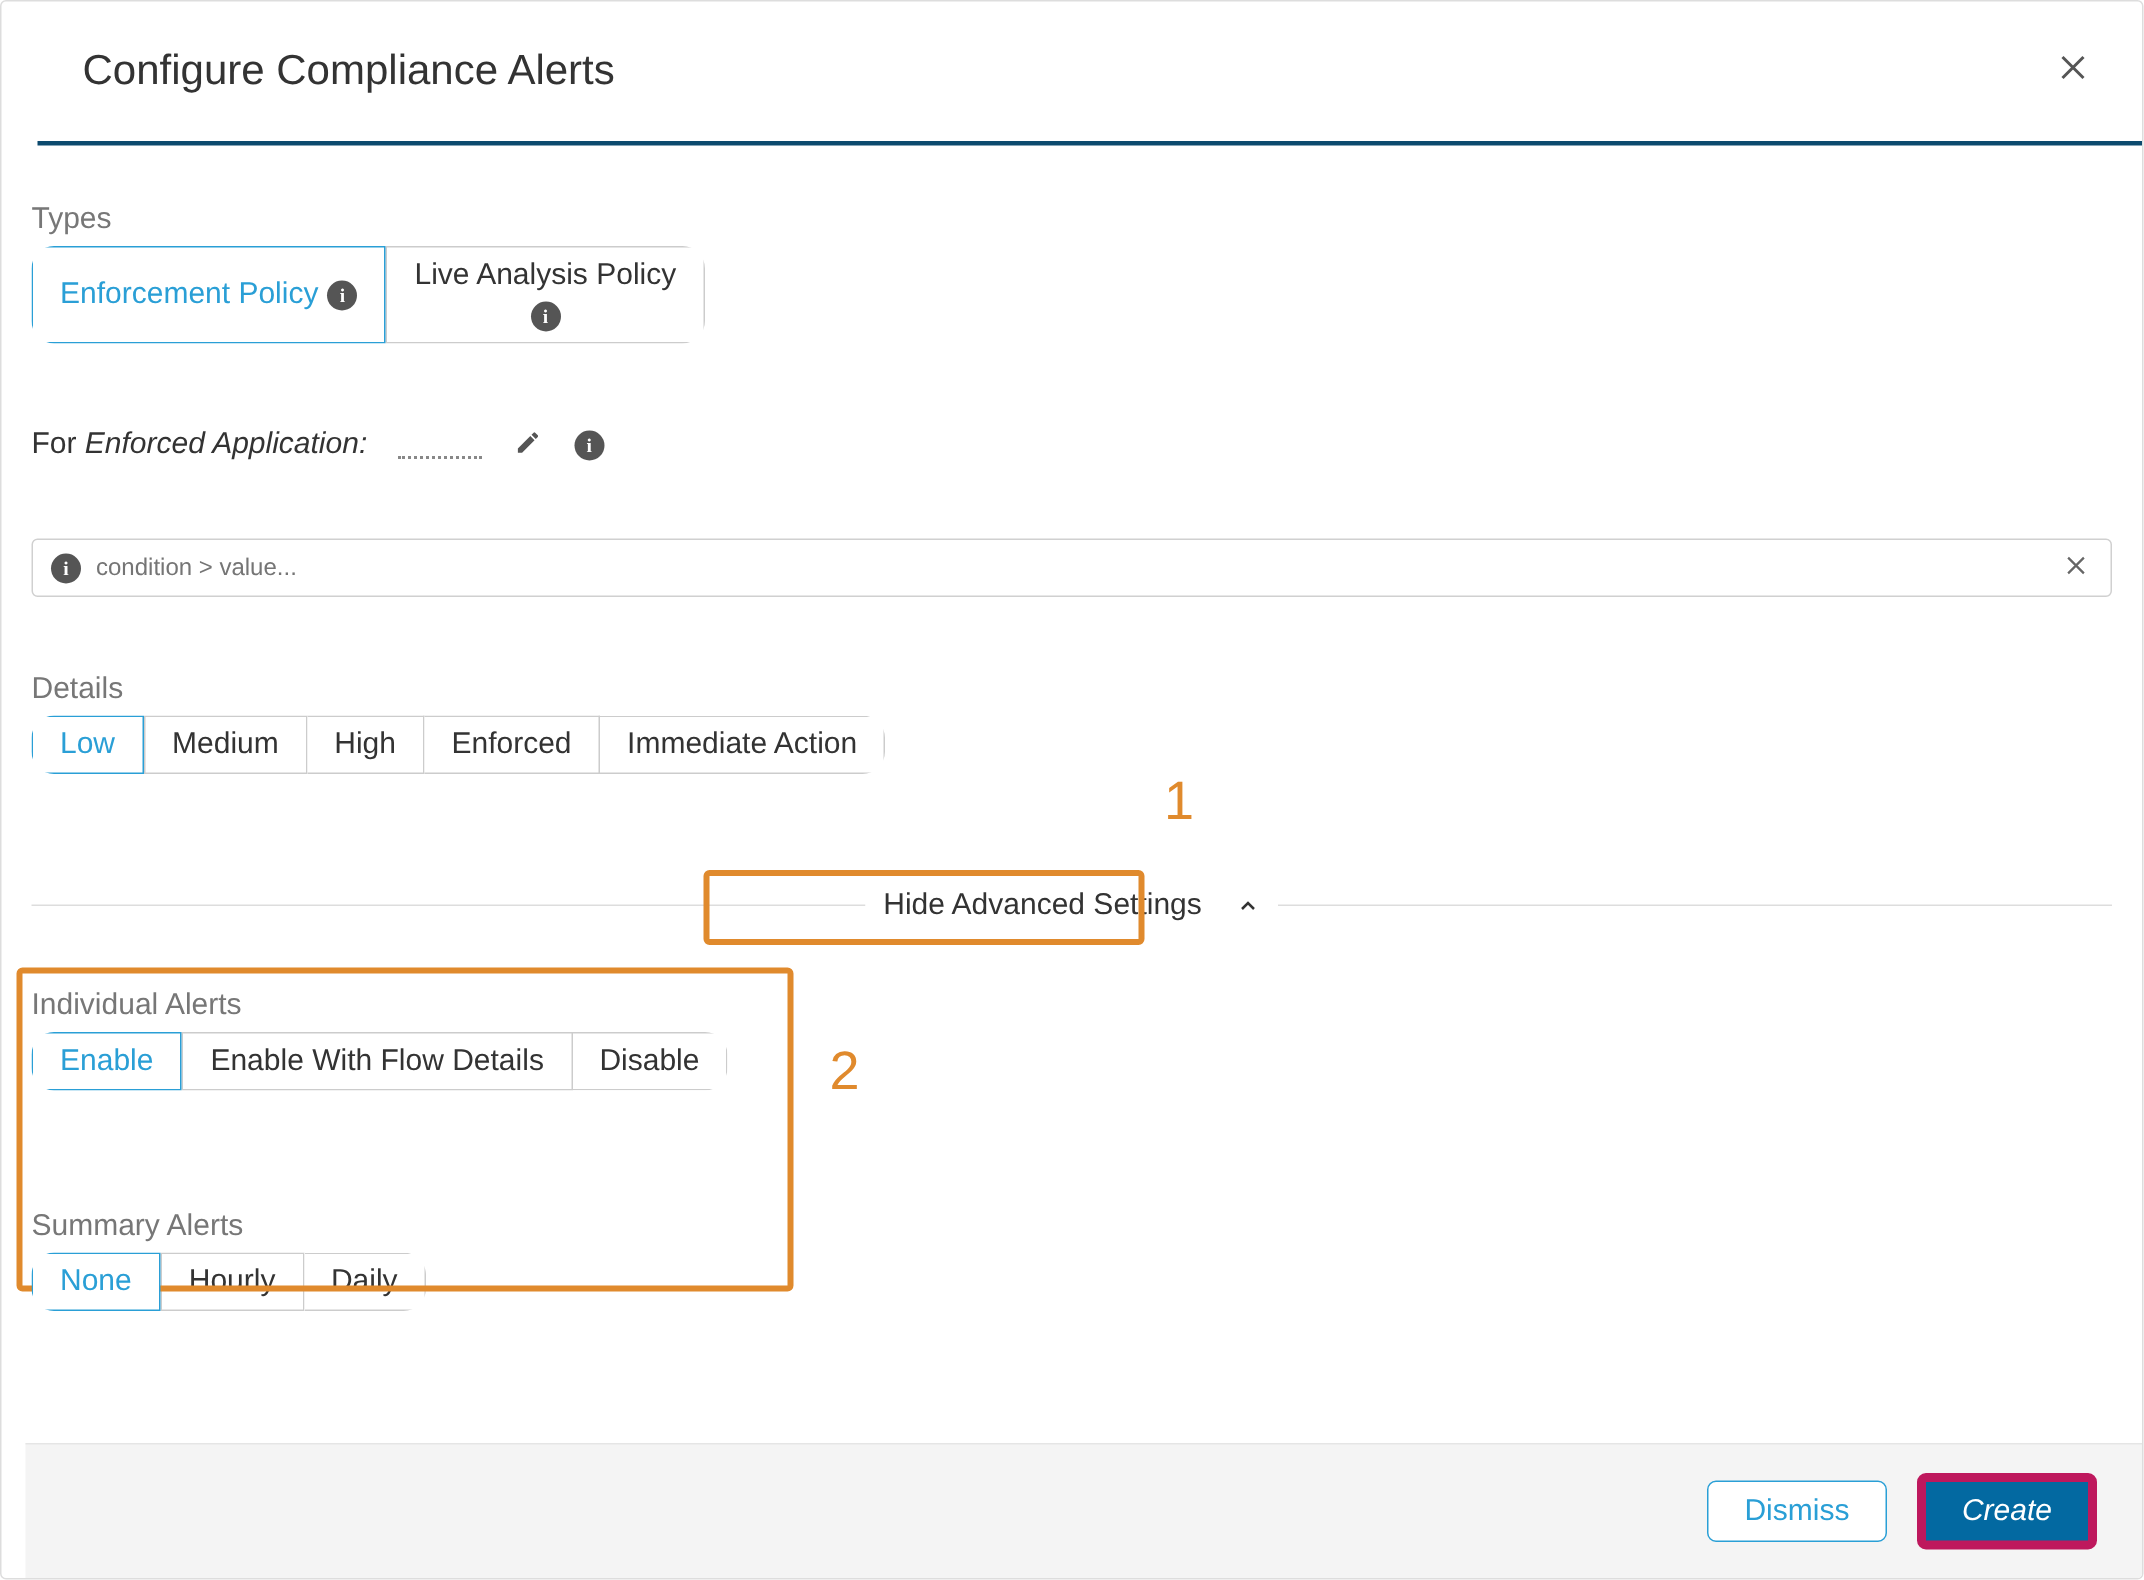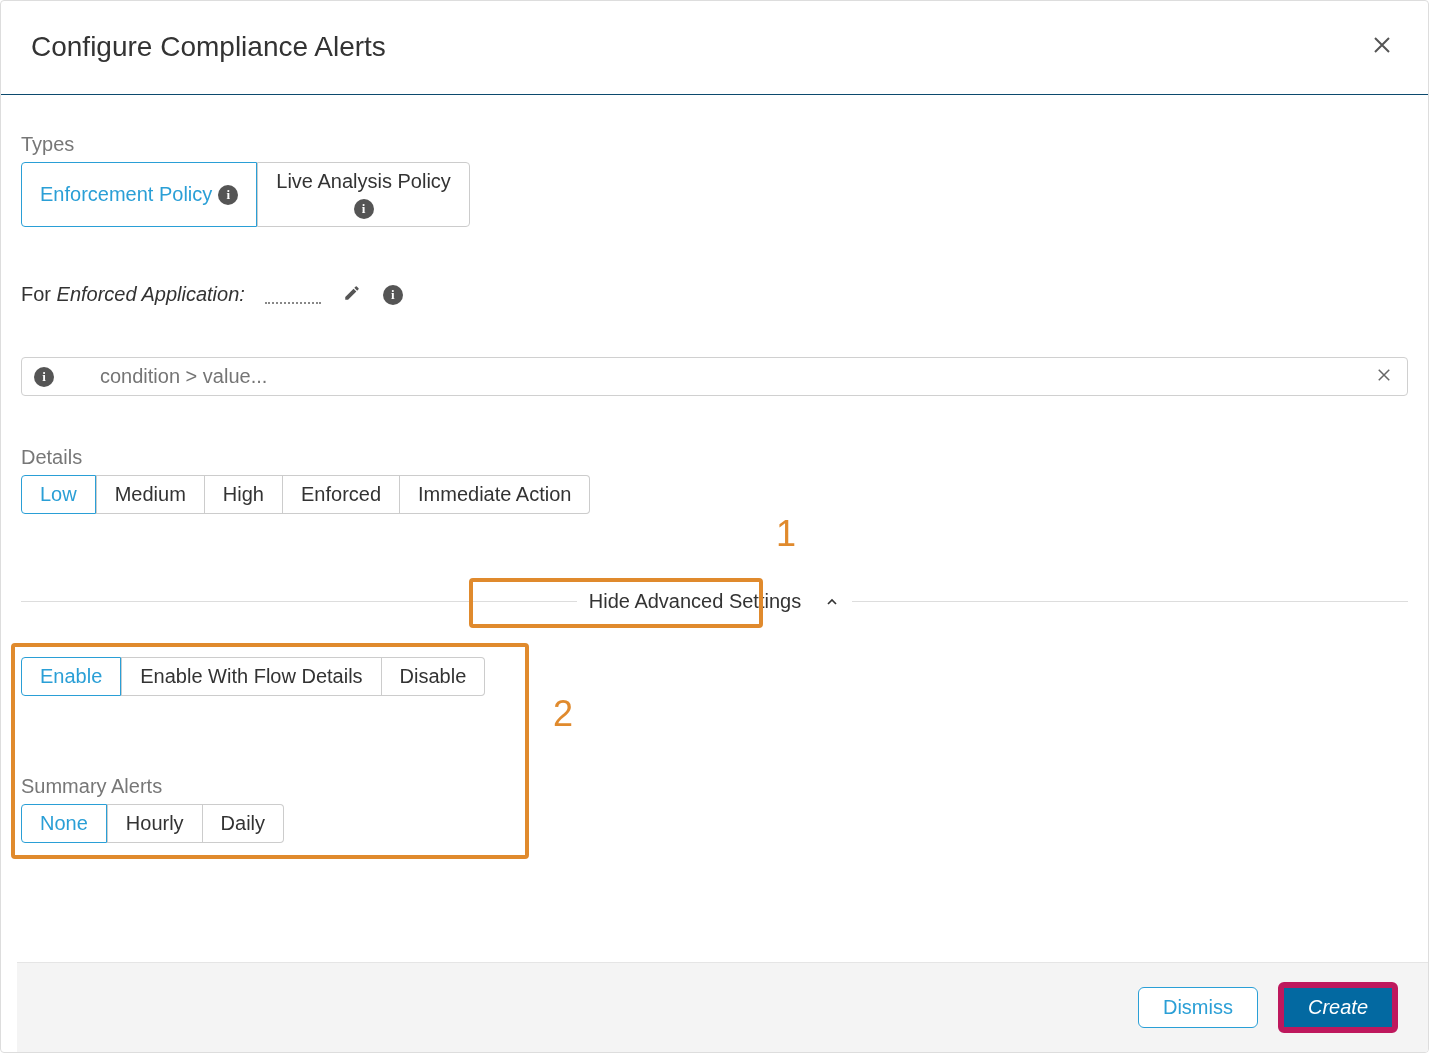--- a/index.html
+++ b/index.html
@@ -1,45 +1,45 @@
 <!DOCTYPE html>
 <html><head>
 <meta charset="utf-8">
 <style>
   * { box-sizing: border-box; margin: 0; padding: 0; }
   html, body { width: 1429px; height: 1053px; font-family: -apple-system, BlinkMacSystemFont, "Segoe UI", Helvetica, Arial, sans-serif; color: #333; background: #fff; }
   body { border: 1px solid #ddd; border-radius: 4px; overflow: hidden; position: relative; }
 
-  .header { display: flex; align-items: center; justify-content: space-between; padding: 28px 30px 30px 30px; border-bottom: 1px solid #0c4a6e; }
+  .header { display: flex; align-items: center; justify-content: space-between; padding: 28px 30px 30px 30px; border-bottom: 3px solid #0c4a6e; margin-left: 24px; }
   .header h1 { font-size: 28px; font-weight: 500; color: #333; }
   .close-btn { background: none; border: none; cursor: pointer; padding: 4px; color: #555; }
   .close-btn svg { width: 24px; height: 24px; stroke: #555; stroke-width: 2; }
 
   .content { padding: 38px 20px 60px 20px; }
 
   .section-label { font-size: 20px; color: #777; margin-bottom: 6px; font-weight: 400; }
 
-  .btn-group { display: inline-flex; border-radius: 1px; overflow: hidden; }
+  .btn-group { display: inline-flex; border-radius: 15px; overflow: hidden; }
   .btn-group .seg { display: flex; align-items: center; gap: 6px; padding: 7px 18px; border: 1px solid #ccc; background: #fff; font-size: 20px; color: #333; cursor: pointer; }
   .btn-group .seg + .seg { border-left: none; }
   .btn-group .seg:first-child { border-top-left-radius: 4px; border-bottom-left-radius: 4px; }
   .btn-group .seg:last-child { border-top-right-radius: 4px; border-bottom-right-radius: 4px; }
   .btn-group .seg.selected { color: #2a9fd6; border-color: #2a9fd6; position: relative; z-index: 1; }
   .btn-group .seg.selected + .seg { border-left: 1px solid #ccc; flex-direction: column; }
 
   .info-dot { display: inline-flex; align-items: center; justify-content: center; width: 20px; height: 20px; border-radius: 50%; background: #555; color: #fff; font-size: 13px; font-weight: 700; font-family: Georgia, serif; }
 
   .for-row { display: flex; align-items: center; gap: 20px; margin-top: 55px; font-size: 20px; }
   .for-row .italic { font-style: italic; }
   .for-row .dotted { display: inline-block; min-width: 56px; border-bottom: 2px dotted #888; height: 18px; }
   .pencil-btn { background: none; border: none; cursor: pointer; color: #555; padding: 2px; }
   .pencil-btn svg { width: 18px; height: 18px; fill: #555; }
 
   .condition-input { display: flex; align-items: center; gap: 10px; border: 1px solid #d0d0d0; border-radius: 4px; padding: 6px 12px; margin-top: 50px; }
-  .condition-input .ci-text { flex: 1; font-size: 20px; color: #666; outline: none; border: none; background: transparent; margin-left: 36px; }
+  .condition-input .ci-text { flex: 1; font-size: 16px; color: #666; outline: none; border: none; background: transparent; }
   .condition-input .clear-btn { background: none; border: none; cursor: pointer; color: #666; padding: 2px; }
   .condition-input .clear-btn svg { width: 18px; height: 18px; stroke: #666; stroke-width: 2; }
 
   .severity-section { margin-top: 50px; }
 
   .divider-row { position: relative; margin-top: 70px; display: flex; align-items: center; }
   .divider-row .hr { flex: 1; border: none; border-top: 1px solid #ddd; }
   .adv-toggle { display: flex; align-items: center; gap: 23px; background: #fff; border: none; padding: 6px 12px; font-size: 20px; color: #333; cursor: pointer; }
   .adv-toggle svg { width: 16px; height: 16px; stroke: #333; stroke-width: 2.5; }
 
@@ -134,20 +134,21 @@
         </svg>
     </button>
     <hr class="hr">
 
     <div class="annot" style="left:448px; top:-6px; width:294px; height:50px;"></div>
   </div>
   <div class="annot-num" style="left:775px; top:512px;">1</div>
 
   <div class="advanced-block">
     <div class="individual-section">
+      <div class="section-label">Individual Alerts</div>
       <div class="btn-group">
         <button class="seg selected">
             <span>Enable</span>
           </button>
         <button class="seg">
             <span>Enable With Flow Details</span>
           </button>
         <button class="seg">
             <span>Disable</span>
           </button>

